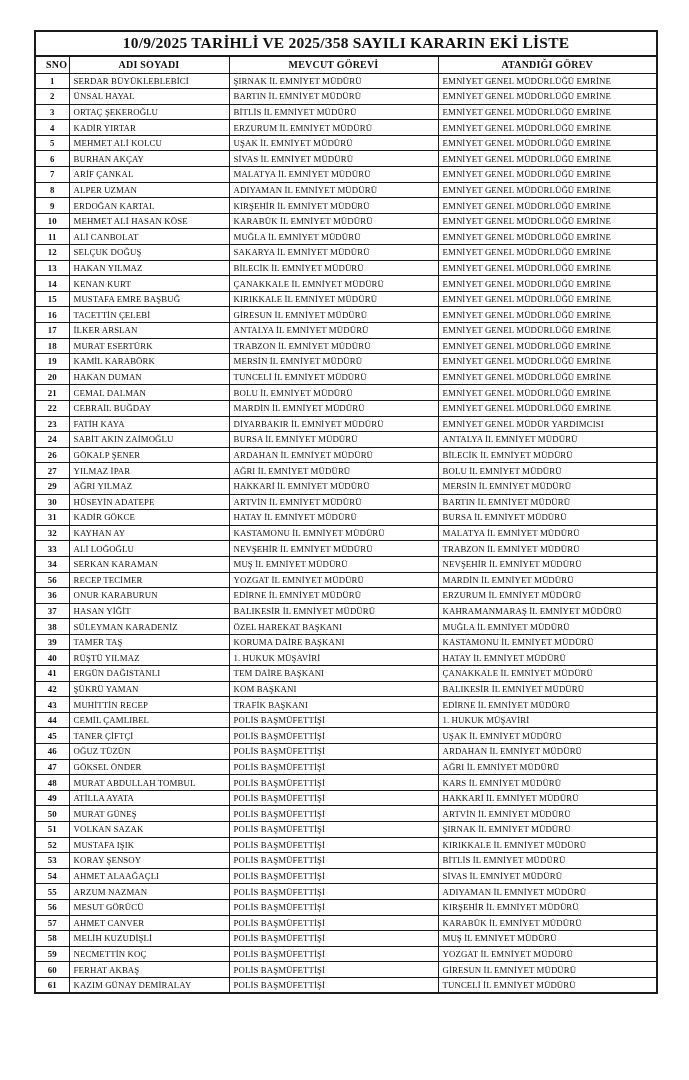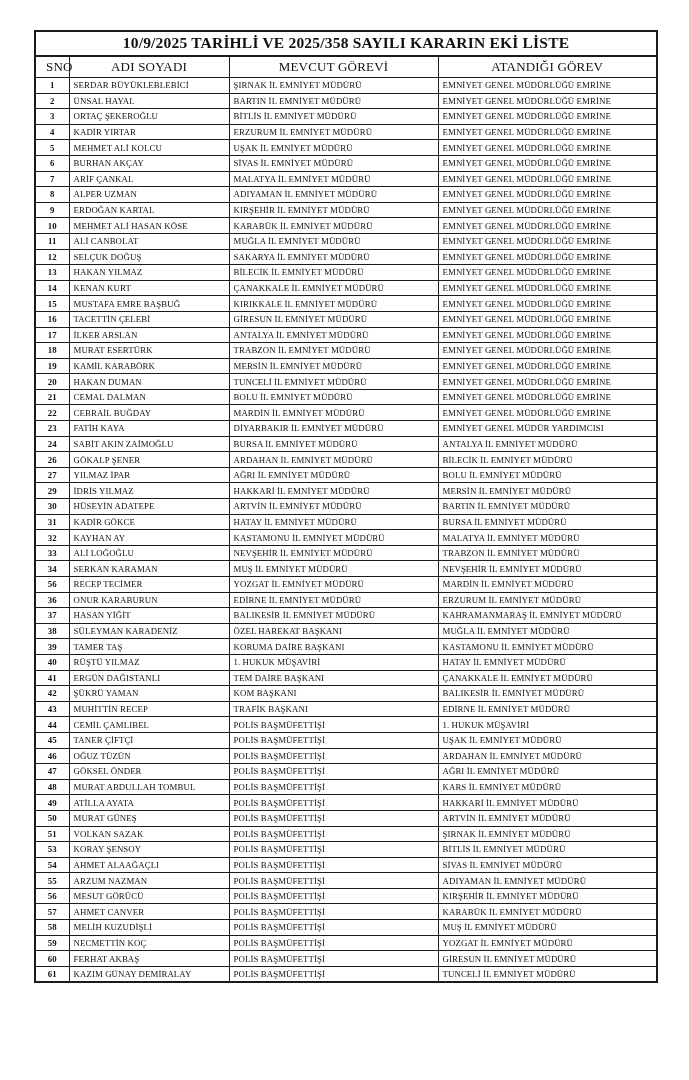--- a/index.html
+++ b/index.html
@@ -35,22 +35,22 @@
     border-bottom: none;
     font-weight: bold;
     font-size: 15.5px;
     letter-spacing: 0.2px;
     text-align: center;
     padding: 2px 0 3px 0;
     color: #111111;
     background: #ffffff;
   }
   th.col-header {
-    font-size: 13px;
-    font-weight: normal;
+    font-size: 10px;
+    font-weight: bold;
     text-align: center;
     padding: 2px 10px;
     height: 17px;
     letter-spacing: 0.2px;
   }
   td.cell {
     font-size: 8.8px;
     height: 15.6px;
     padding: 0 4px;
     white-space: nowrap;
@@ -267,21 +267,21 @@
   <tr>
     <td class="cell sno">27</td>
     <td class="cell">YILMAZ İPAR</td>
     <td class="cell">AĞRI İL EMNİYET MÜDÜRÜ</td>
     <td class="cell">BOLU İL EMNİYET MÜDÜRÜ</td>
   </tr>
 
 
   <tr>
     <td class="cell sno">29</td>
-    <td class="cell">İDRİS YILMAZ</td>
+    <td class="cell">AĞRI YILMAZ</td>
     <td class="cell">HAKKARİ İL EMNİYET MÜDÜRÜ</td>
     <td class="cell">MERSİN İL EMNİYET MÜDÜRÜ</td>
   </tr>
 
   <tr>
     <td class="cell sno">30</td>
     <td class="cell">HÜSEYİN ADATEPE</td>
     <td class="cell">ARTVİN İL EMNİYET MÜDÜRÜ</td>
     <td class="cell">BARTIN İL EMNİYET MÜDÜRÜ</td>
   </tr>
@@ -426,20 +426,26 @@
     <td class="cell">ARTVİN İL EMNİYET MÜDÜRÜ</td>
   </tr>
 
   <tr>
     <td class="cell sno">51</td>
     <td class="cell">VOLKAN SAZAK</td>
     <td class="cell">POLİS BAŞMÜFETTİŞİ</td>
     <td class="cell">ŞIRNAK İL EMNİYET MÜDÜRÜ</td>
   </tr>
 
+  <tr>
+    <td class="cell sno">52</td>
+    <td class="cell">MUSTAFA IŞIK</td>
+    <td class="cell">POLİS BAŞMÜFETTİŞİ</td>
+    <td class="cell">KIRIKKALE İL EMNİYET MÜDÜRÜ</td>
+  </tr>
 
   <tr>
     <td class="cell sno">53</td>
     <td class="cell">KORAY ŞENSOY</td>
     <td class="cell">POLİS BAŞMÜFETTİŞİ</td>
     <td class="cell">BİTLİS İL EMNİYET MÜDÜRÜ</td>
   </tr>
 
   <tr>
     <td class="cell sno">54</td>

